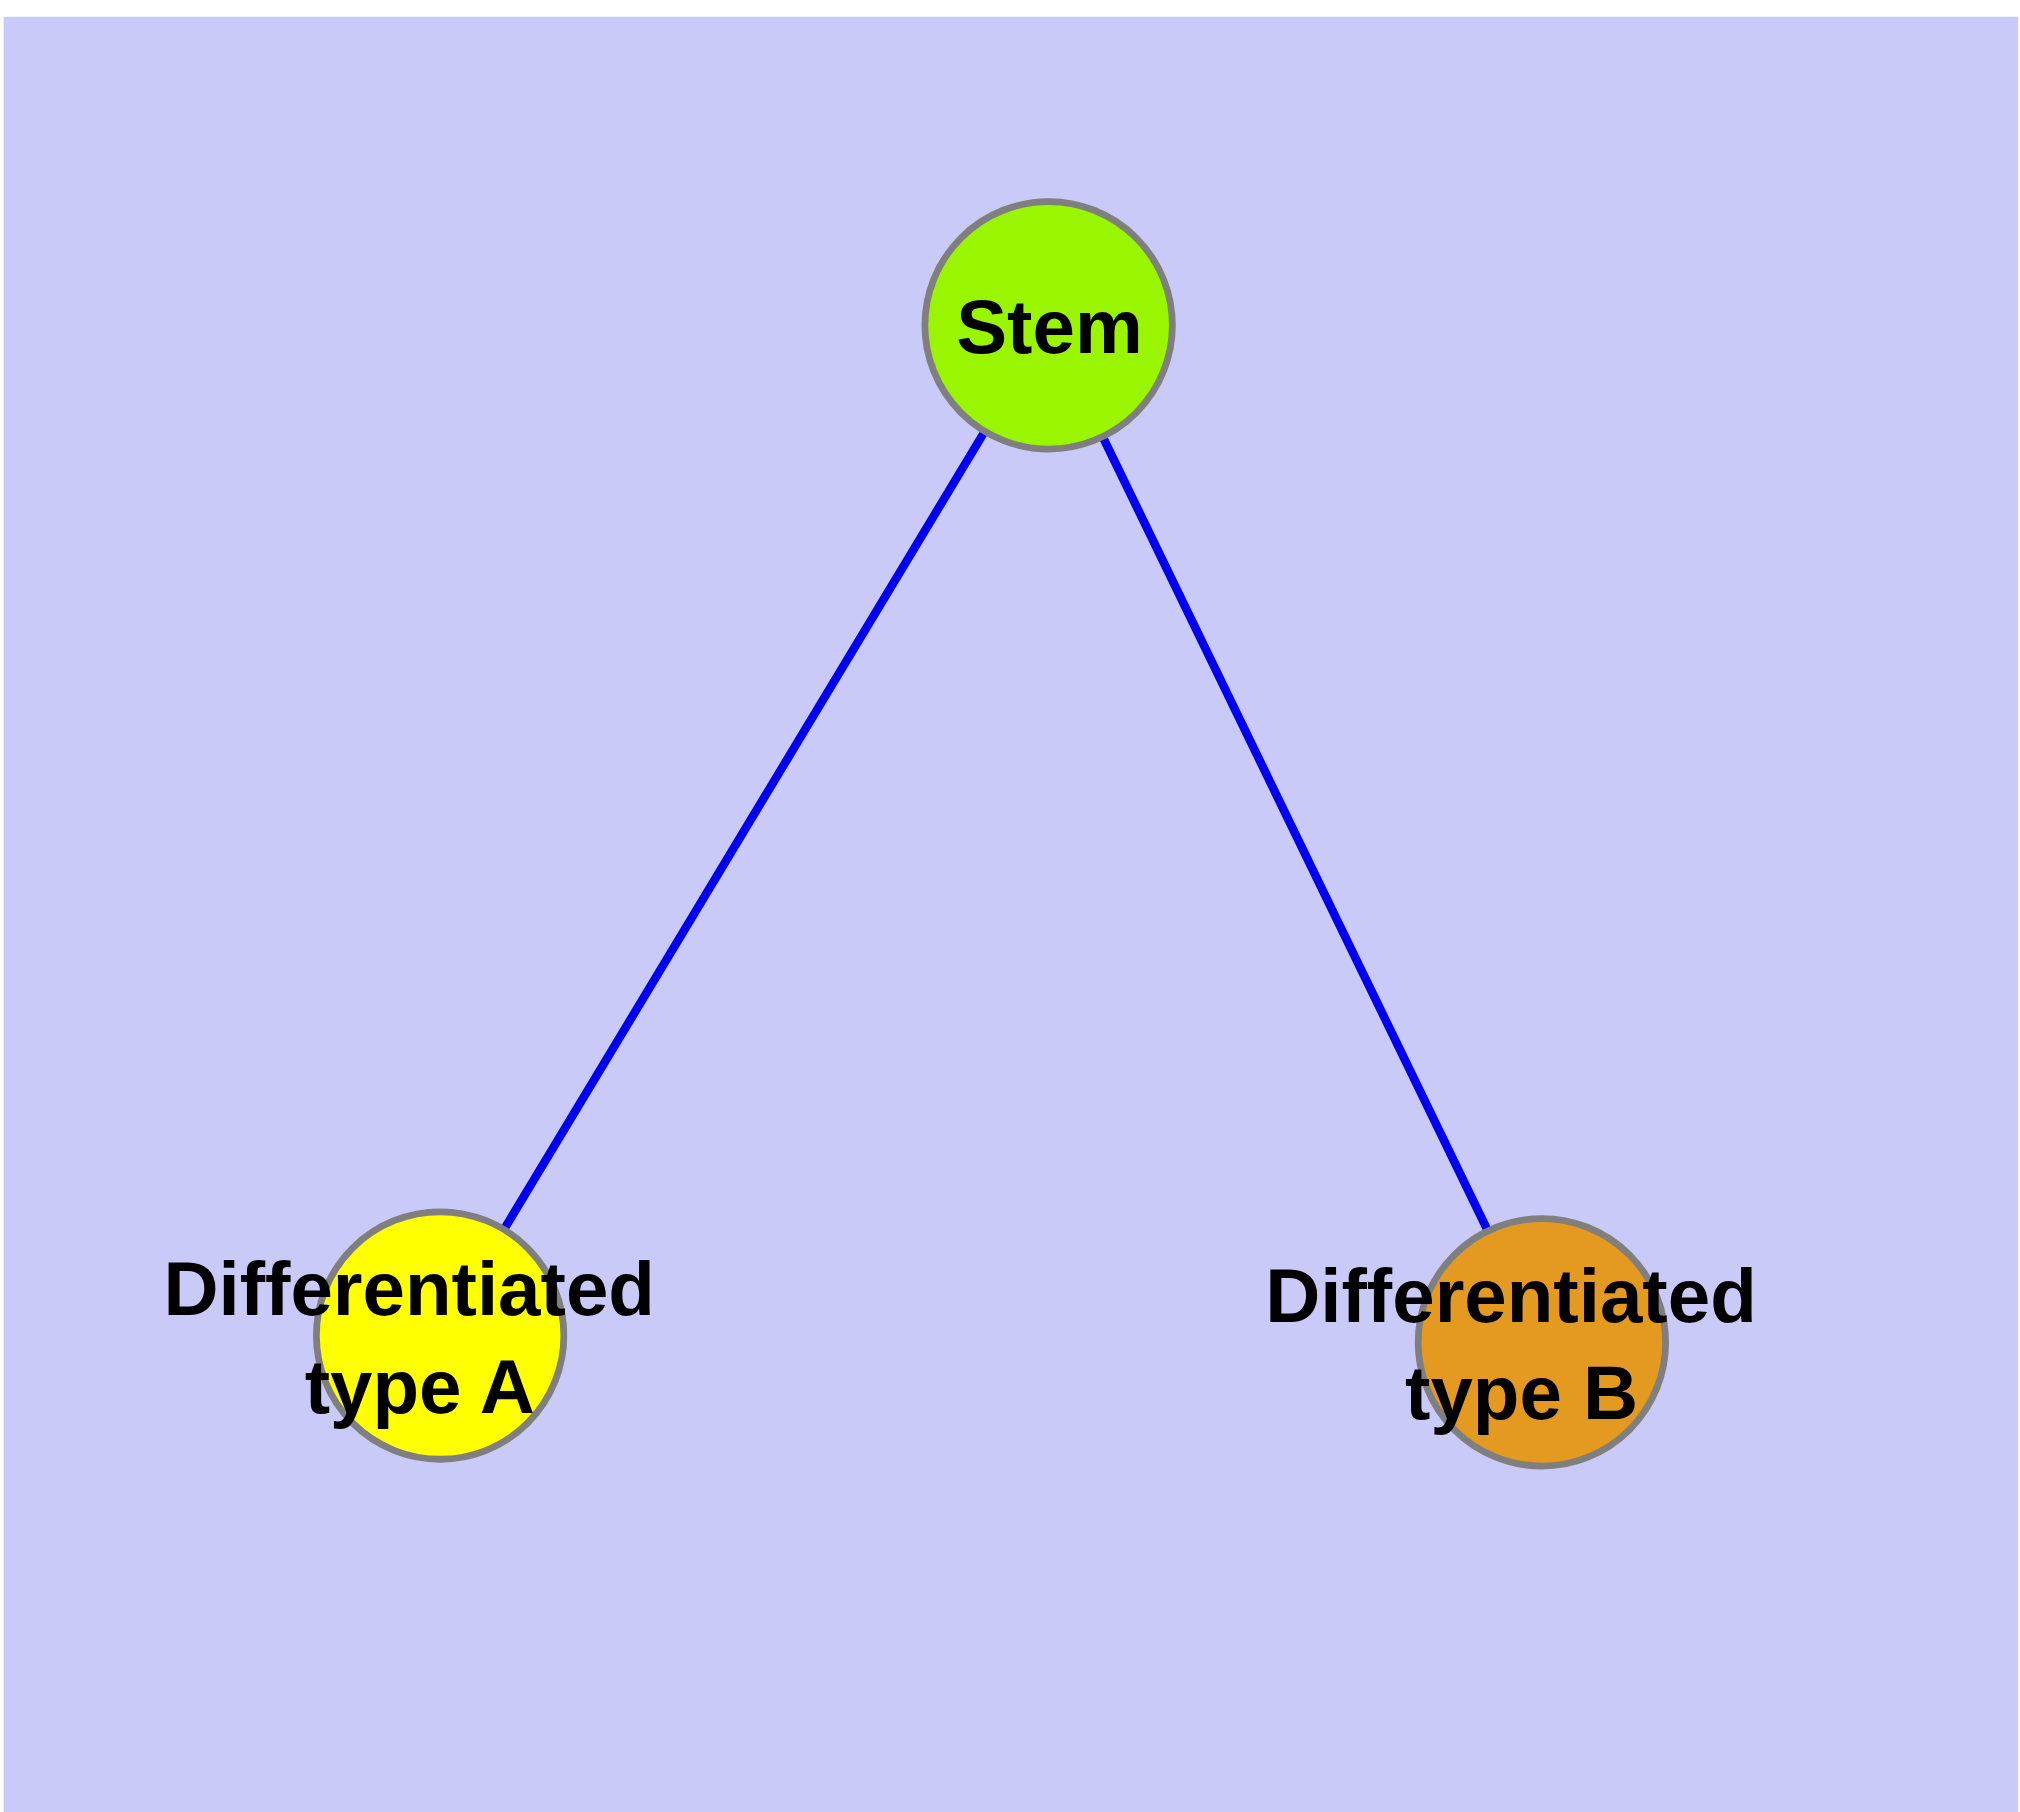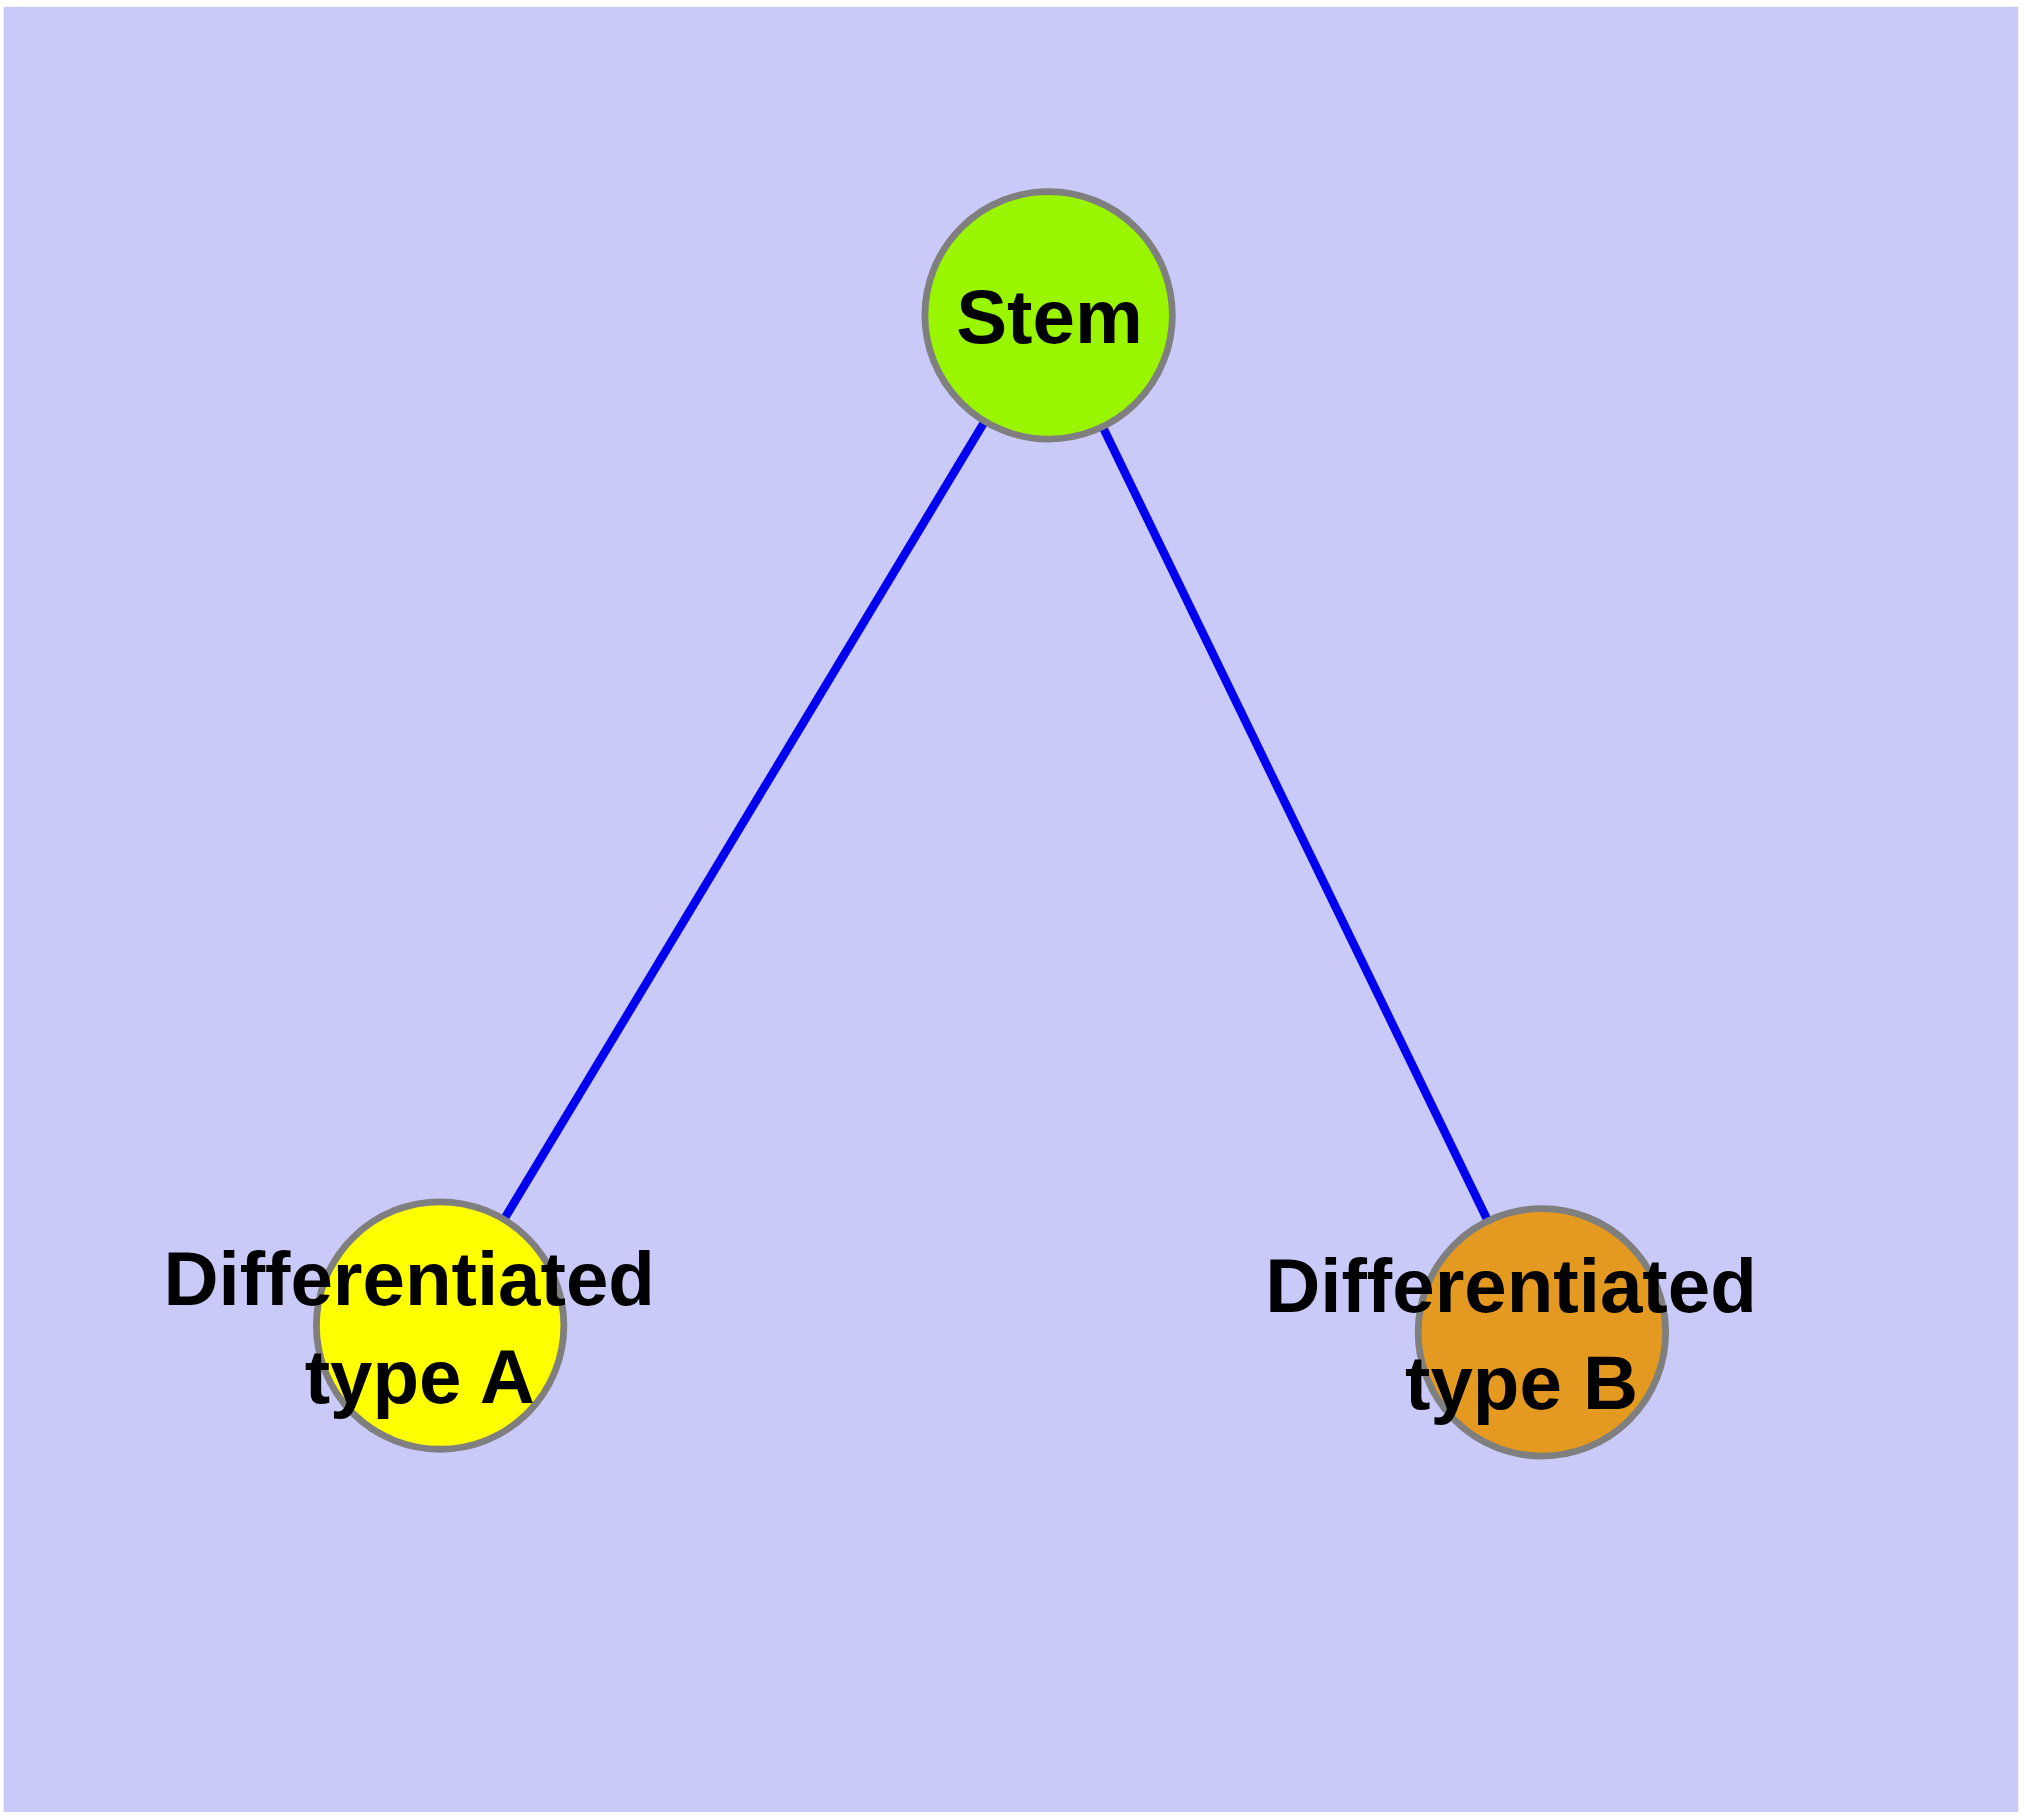--- a/index.html
+++ b/index.html
@@ -6,21 +6,21 @@
     margin: 0;
     padding: 0;
     width: 2021px;
     height: 1812px;
     background: #FFFFFF;
     overflow: hidden;
     font-family: "Liberation Sans", sans-serif;
   }
   .stage {
     position: absolute;
-    top: 0; left: 0;
+    top: 10px; left: 0;
     width: 2021px;
     height: 1452px;
   }
   svg.graph {
     position: absolute;
     top: 0; left: 0;
     display: block;
   }
   .node-label {
     font-family: "Liberation Sans", sans-serif;

